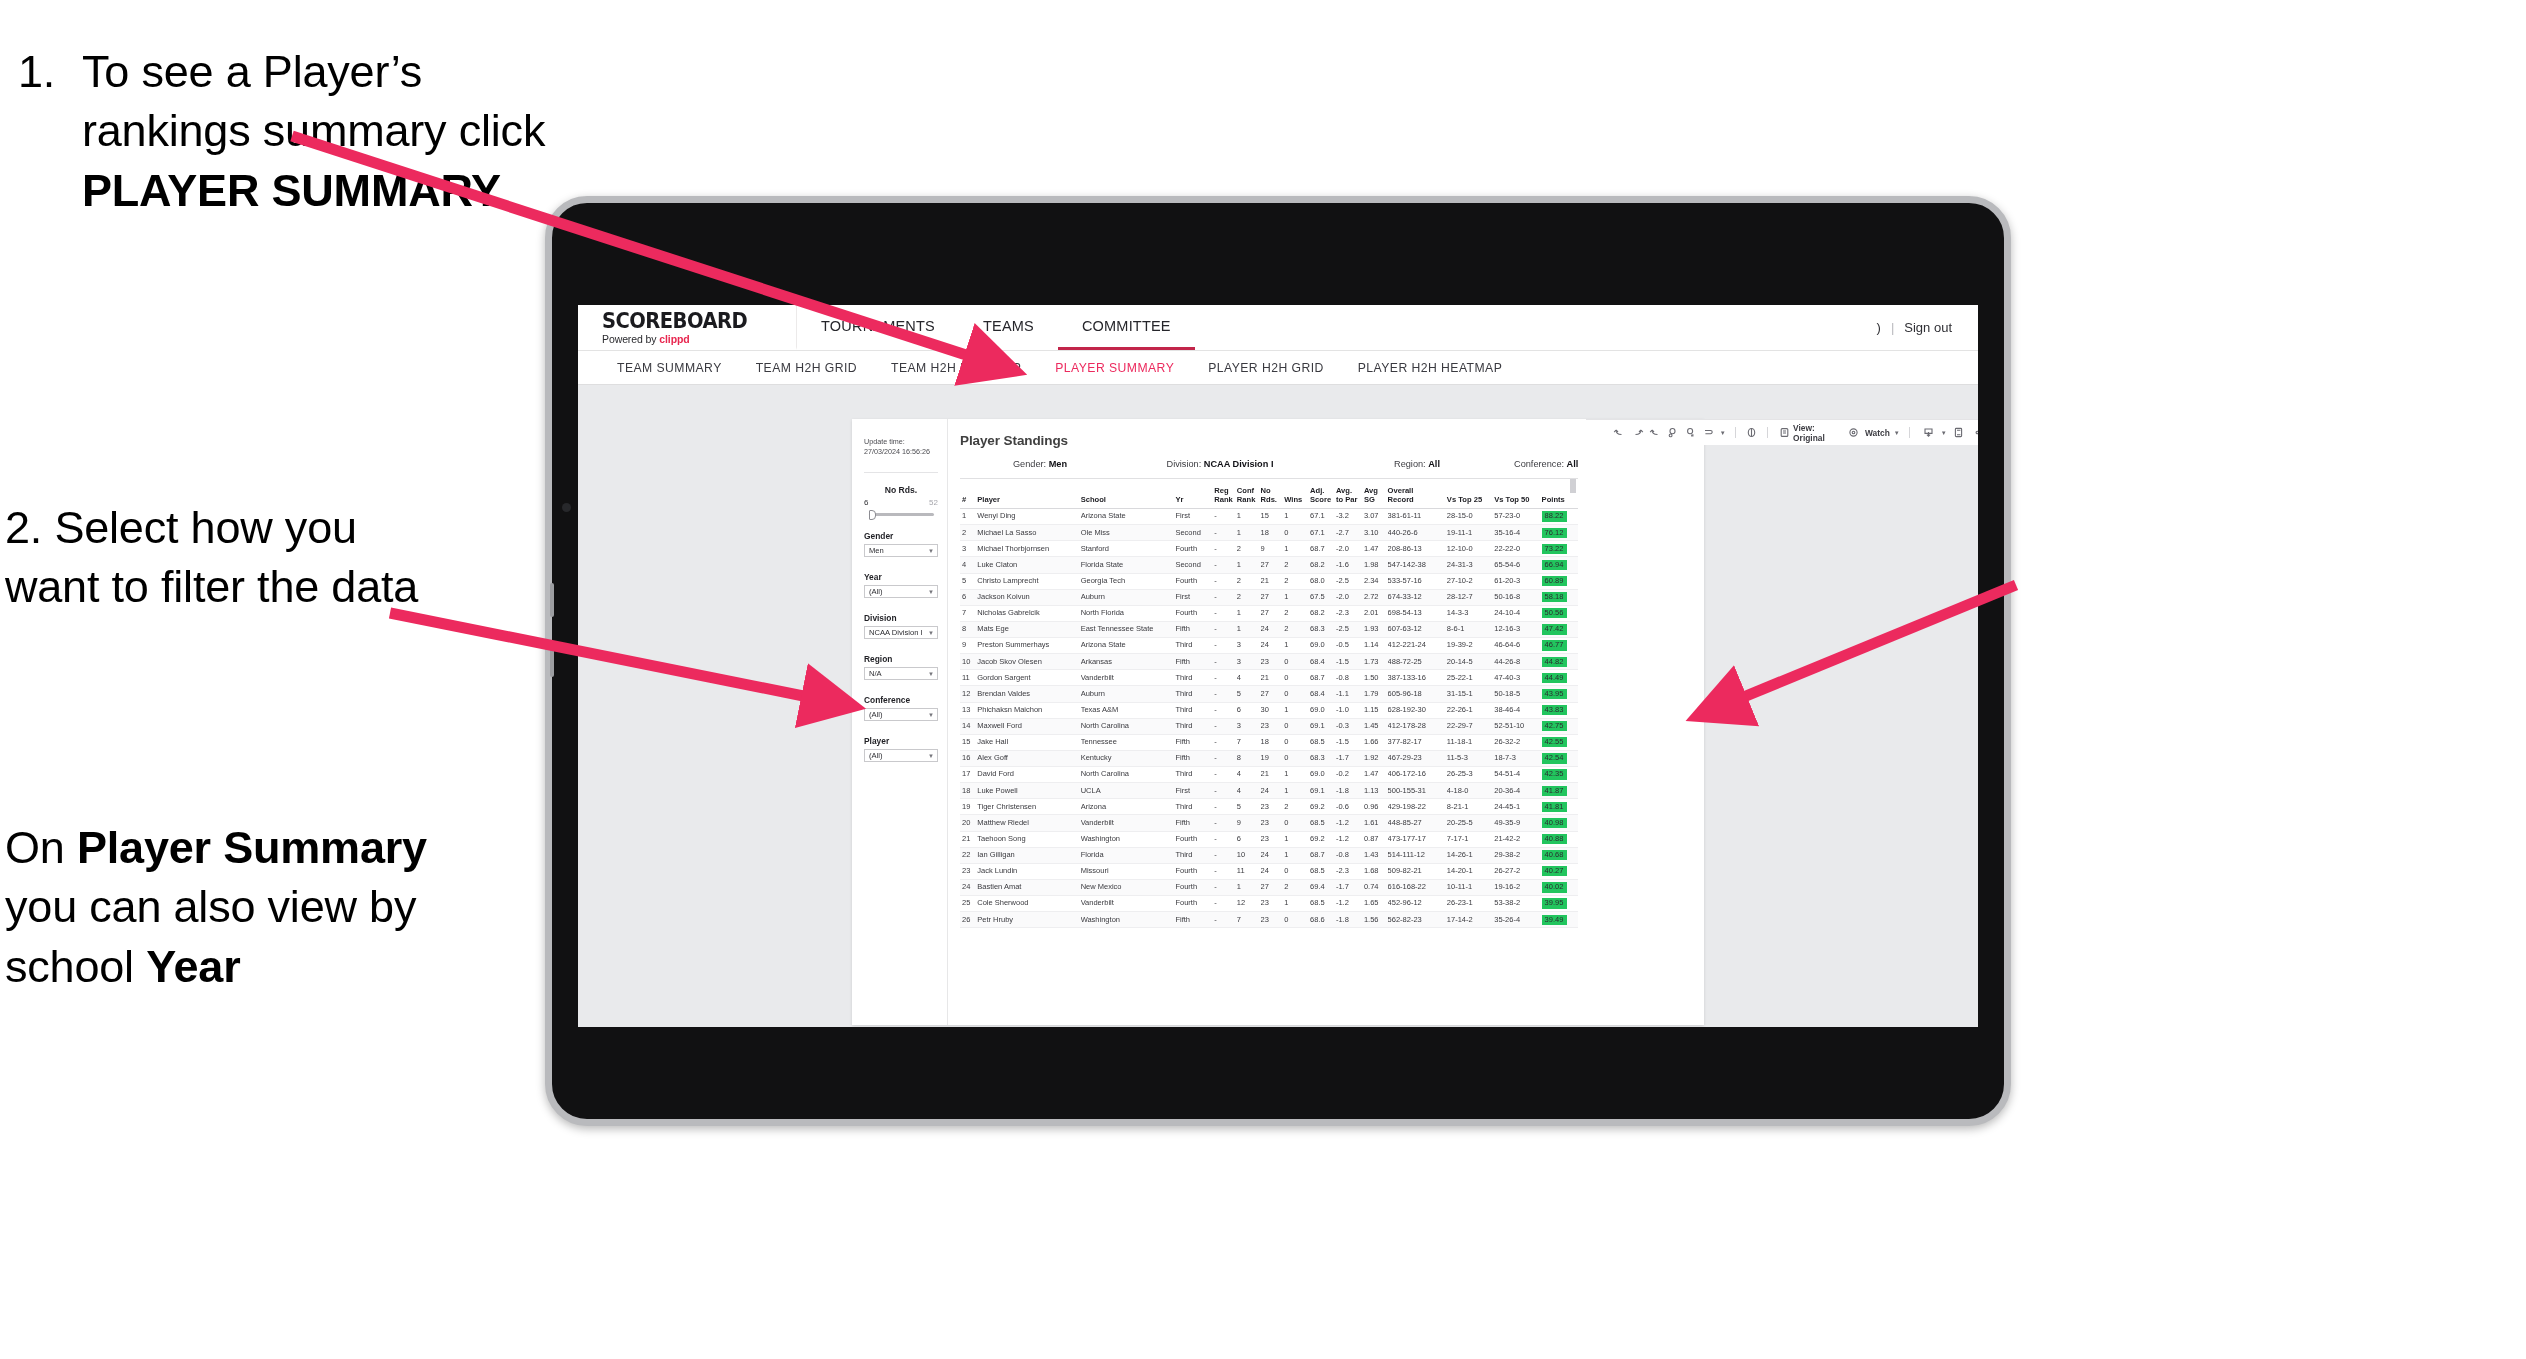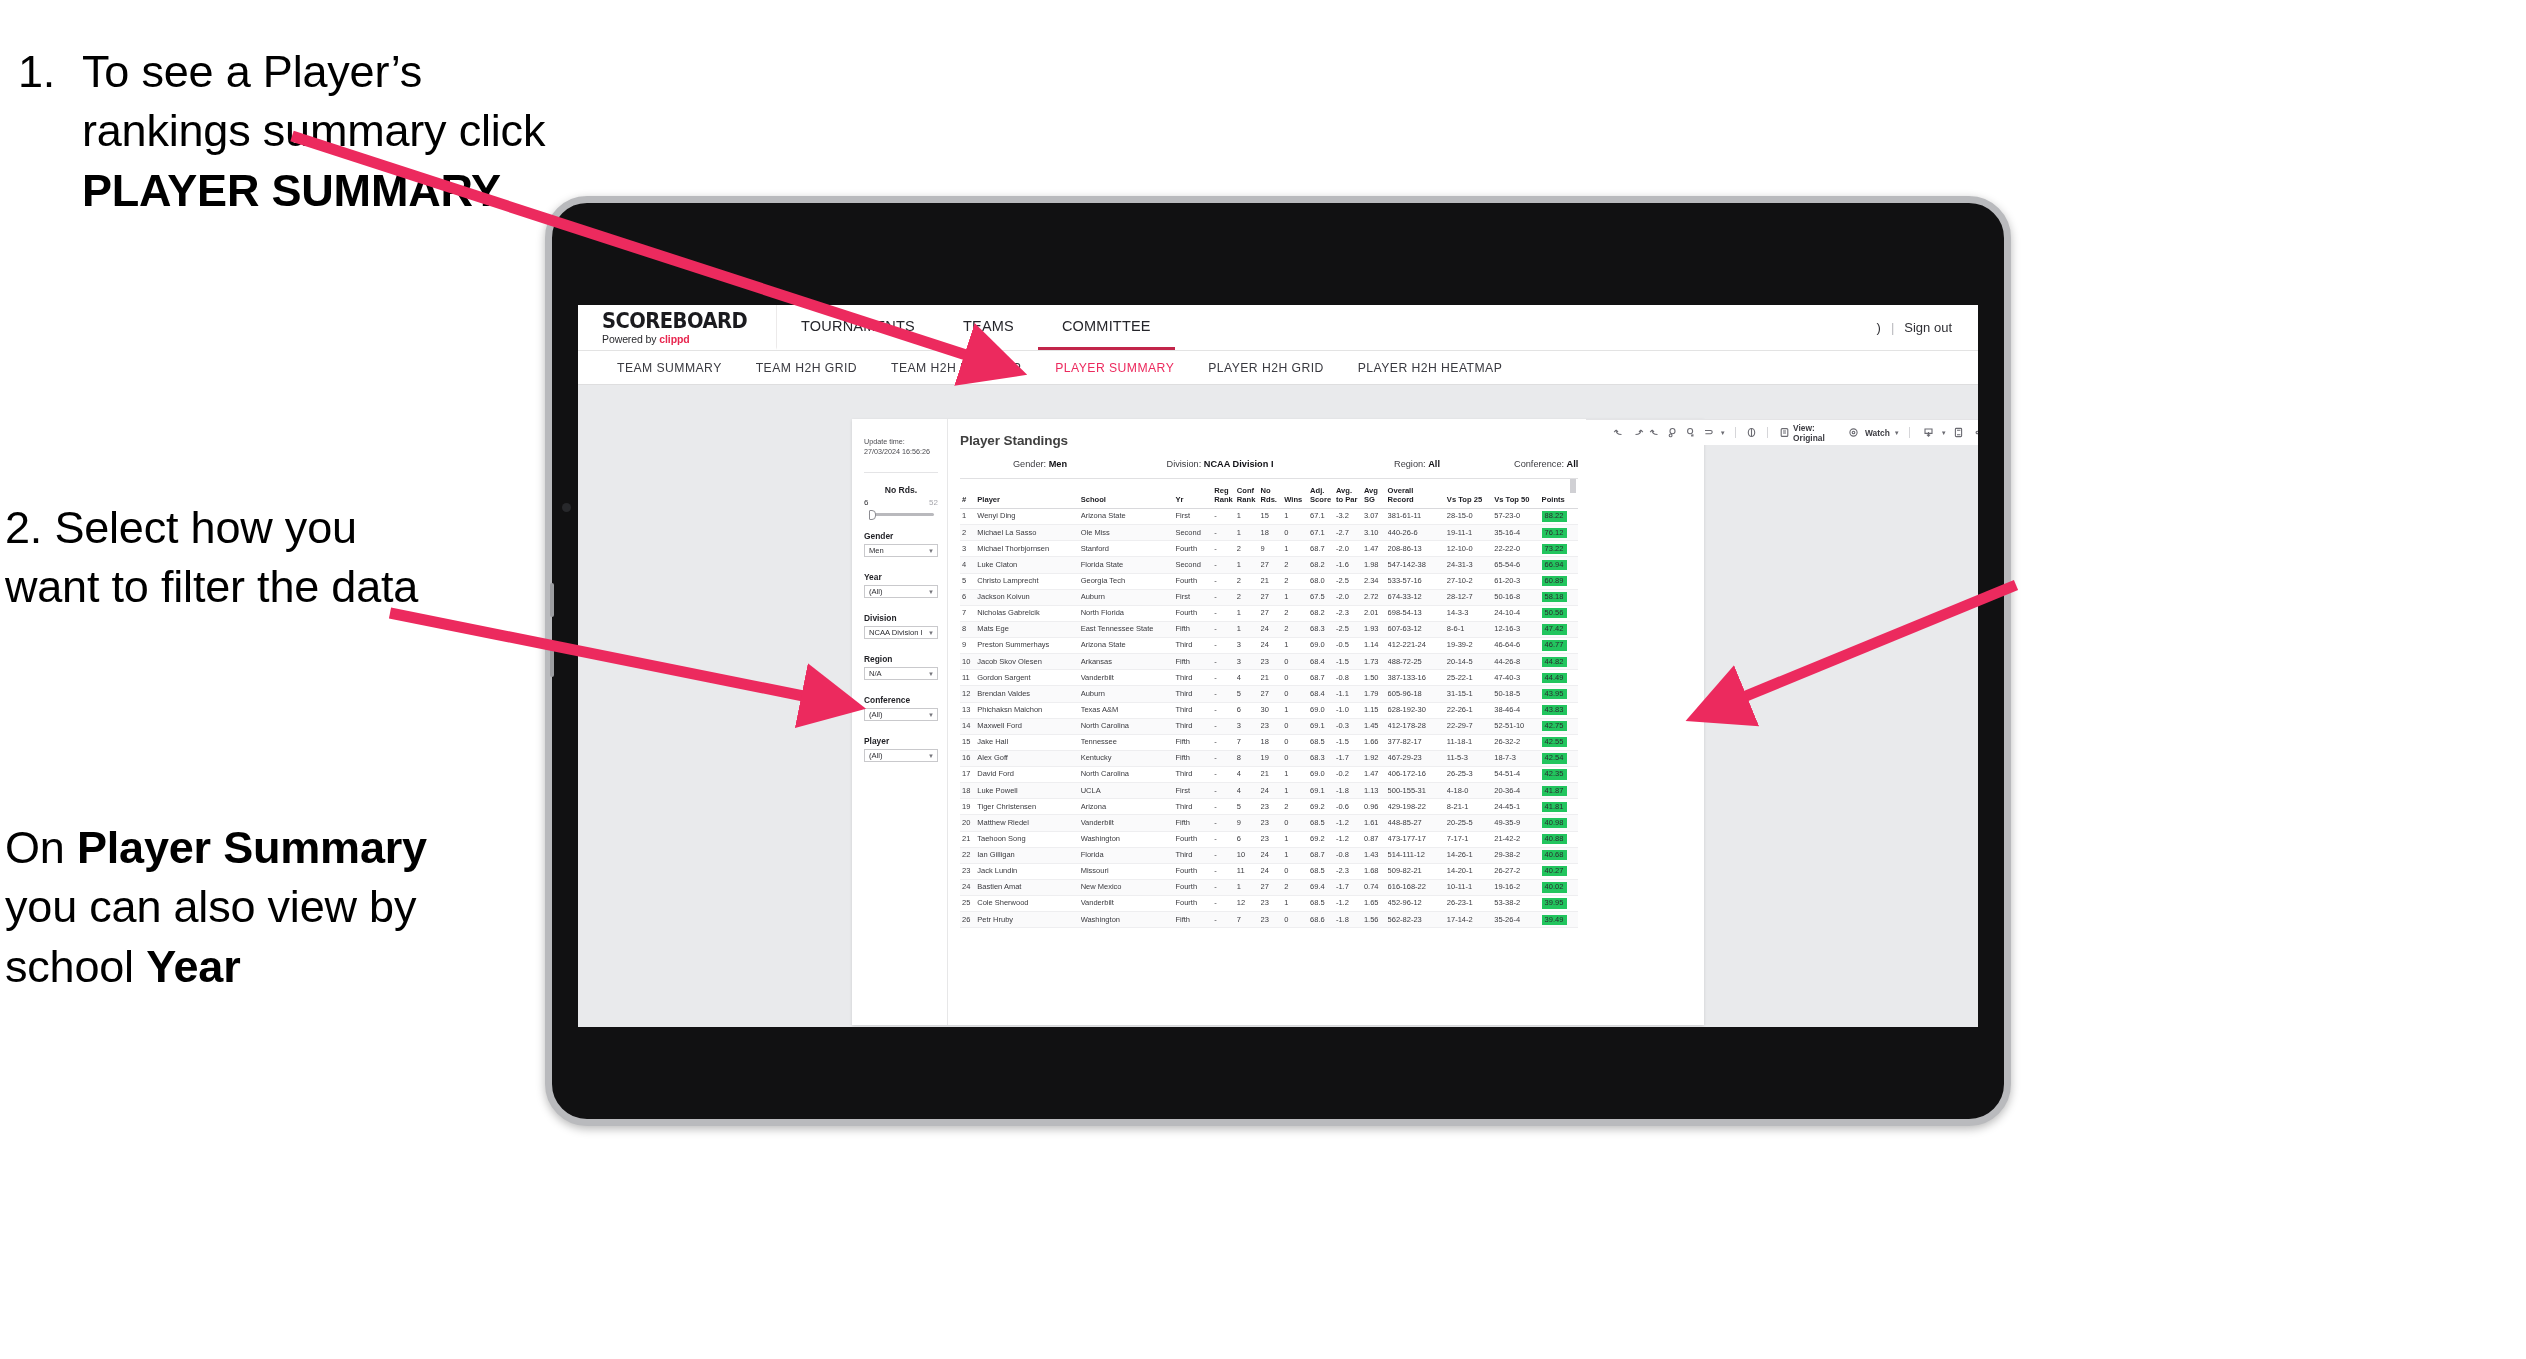--- a/index.html
+++ b/index.html
@@ -60,20 +60,21 @@
     width: 4px; height: 34px; border-radius: 2px;
     background: #9d9ea1;
   }
 
   
   #app-top {
     height: 46px; background: #ffffff;
     display: flex; align-items: stretch;
     border-bottom: 1px solid #e3e3e3;
     position: relative;
+    gap: 20px;
   }
   #logo-block {
     display: flex; flex-direction: column; justify-content: center;
     padding: 0 18px 0 24px; min-width: 148px;
   }
   .logo-word {
     font-family: "DejaVu Sans", sans-serif;
     font-weight: 700; font-size: 21px; line-height: 20px;
     letter-spacing: -0.6px; color: #1b1b1f;
     transform: scaleX(0.93); transform-origin: left center;

